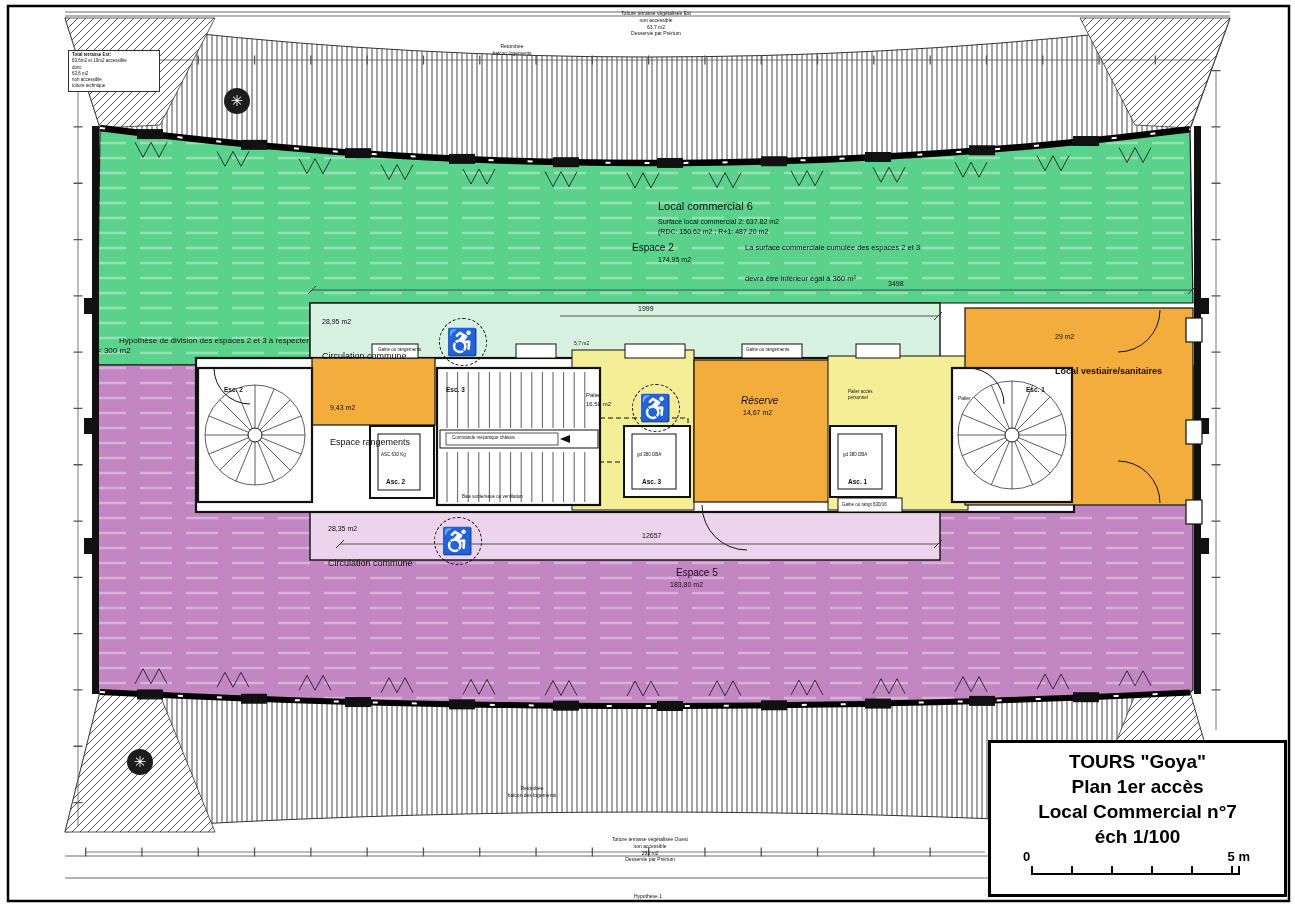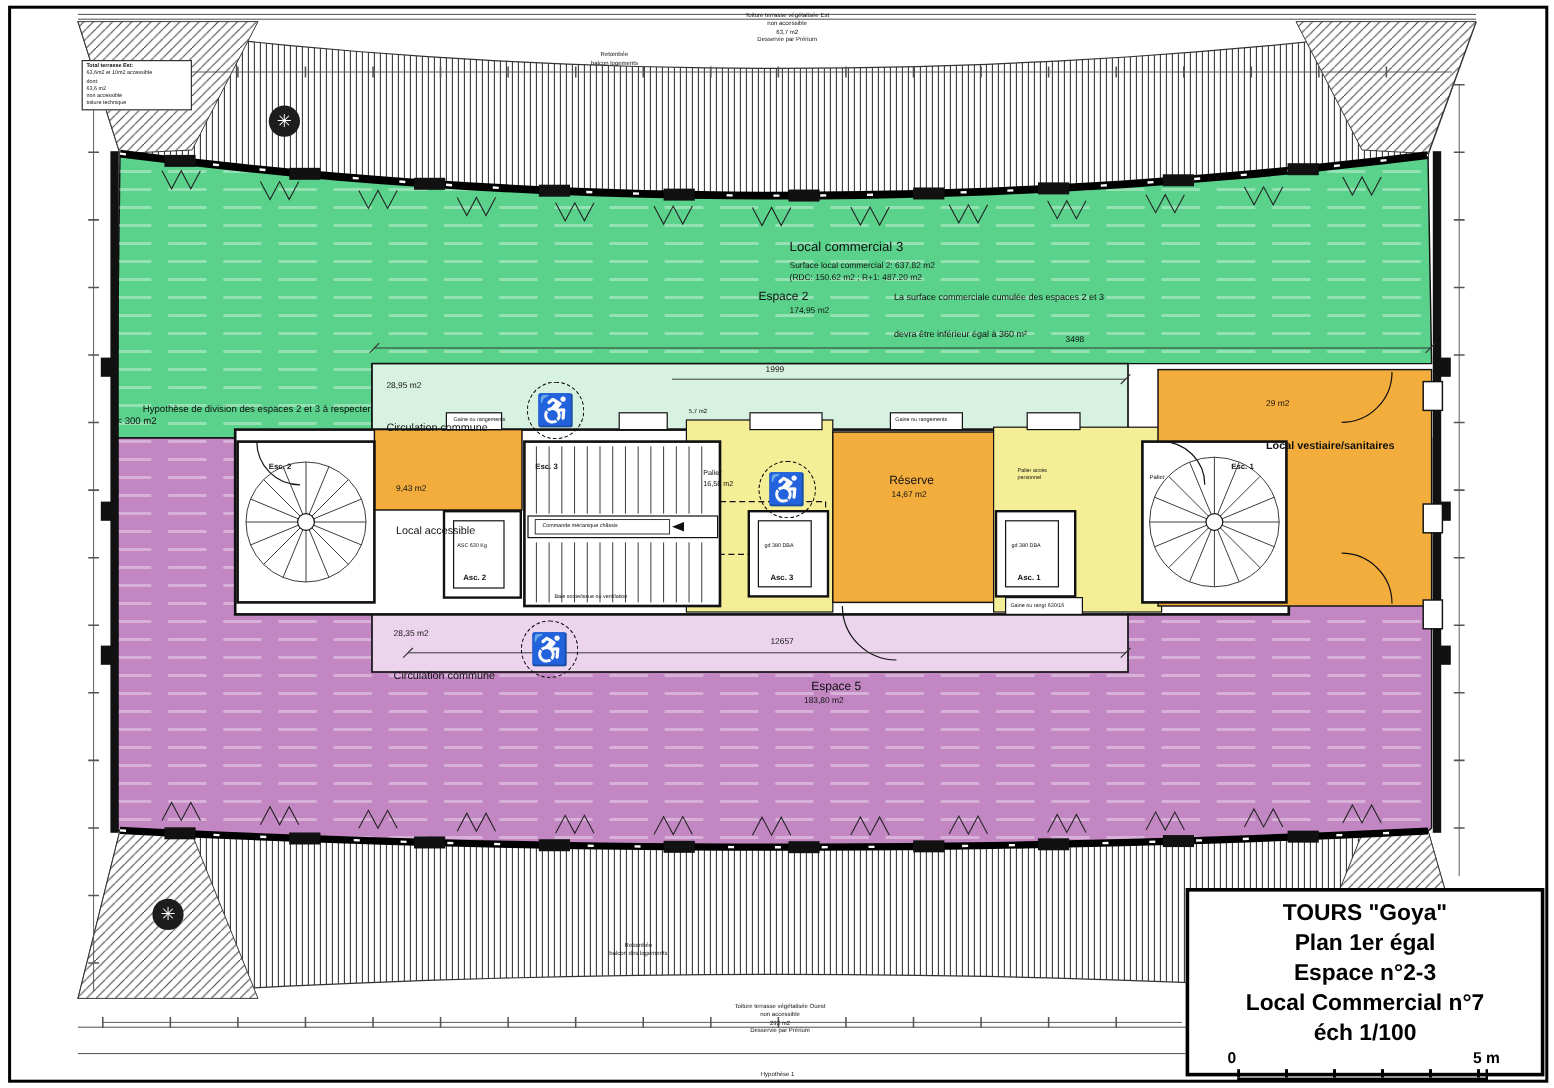--- a/index.html
+++ b/index.html
@@ -270,38 +270,38 @@
     </div>
     <div class="lbl note-box" style="left:68px;top:50px;">
       <div style="font-weight:bold;">Total terrasse Est:</div>
       <div>63,6m2 et 10m2 accessible</div>
       <div>dont:</div>
       <div>63,6 m2</div>
       <div>non accessible</div>
       <div>toiture technique</div>
     </div>
 
-    <div class="lbl f11" style="left:658px;top:200px;">Local commercial 3</div>
+    <div class="lbl f11" style="left:658px;top:200px;">Local commercial 6</div>
     <div class="lbl f7" style="left:658px;top:218px;">Surface local commercial 2: 637.82 m2</div>
     <div class="lbl f7" style="left:658px;top:228px;">(RDC: 150.62 m2 ; R+1: 487.20 m2</div>
     <div class="lbl f10" style="left:632px;top:242px;">Espace 2</div>
     <div class="lbl f7" style="left:658px;top:256px;">174,95 m2</div>
     <div class="lbl f75" style="left:745px;top:243px;">La surface commerciale cumulée des espaces 2 et 3</div>
     <div class="lbl f75" style="left:745px;top:254px;margin-top:20px;">devra être inférieur égal à 360 m²</div>
     <div class="lbl f8" style="left:97px;top:336px;margin-left:22px;">Hypothèse de division des espaces 2 et 3 à respecter</div>
     <div class="lbl f8" style="left:97px;top:346px;">&lt; 300 m2</div>
 
     <div class="lbl f9" style="left:322px;top:306px;">Circulation commune</div>
     <div class="lbl f7" style="left:322px;top:318px;">28,95 m2</div>
     <div class="lbl f9" style="left:328px;top:513px;">Circulation commune</div>
     <div class="lbl f7" style="left:328px;top:525px;">28,35 m2</div>
 
-    <div class="lbl f9" style="left:330px;top:392px;">Local accessible</div>
+    <div class="lbl f9" style="left:330px;top:392px;">Espace rangements</div>
     <div class="lbl f7" style="left:330px;top:404px;">9,43 m2</div>
-    <div class="lbl f10" style="left:741px;top:395px;">Réserve</div>
+    <div class="lbl f10" style="left:741px;top:395px;font-style:italic;">Réserve</div>
     <div class="lbl f7" style="left:743px;top:409px;">14,67 m2</div>
     <div class="lbl f9" style="left:1055px;top:321px;font-weight:bold;">Local vestiaire/sanitaires</div>
     <div class="lbl f7" style="left:1055px;top:333px;">29 m2</div>
     <div class="lbl f10" style="left:676px;top:567px;">Espace 5</div>
     <div class="lbl f7" style="left:670px;top:581px;">183,80 m2</div>
 
     <div class="lbl f65" style="left:224px;top:386px;">Esc. 2</div>
     <div class="lbl f65" style="left:446px;top:386px;">Esc. 3</div>
     <div class="lbl f65" style="left:1026px;top:386px;">Esc. 1</div>
     <div class="lbl f65" style="left:386px;top:478px;">Asc. 2</div>
@@ -349,22 +349,21 @@
       </div>
     <div class="tree" style="left:224px;top:88px;">
         <span>✳</span>
       </div>
     <div class="tree" style="left:127px;top:749px;">
         <span>✳</span>
       </div>
 
     <div class="titleblock">
       <div class="tl">TOURS "Goya"</div>
-      <div class="tl">Plan 1er égal</div>
-      <div class="tl">Espace n°2-3</div>
+      <div class="tl">Plan 1er accès</div>
       <div class="tl">Local Commercial n°7</div>
       <div class="tl">éch 1/100</div>
       <div class="scalewrap">
         <span class="s0">0</span>
         <span class="s5">5 m</span>
         <div class="scalebar"></div>
       </div>
     </div>
   </div>
 </div>

